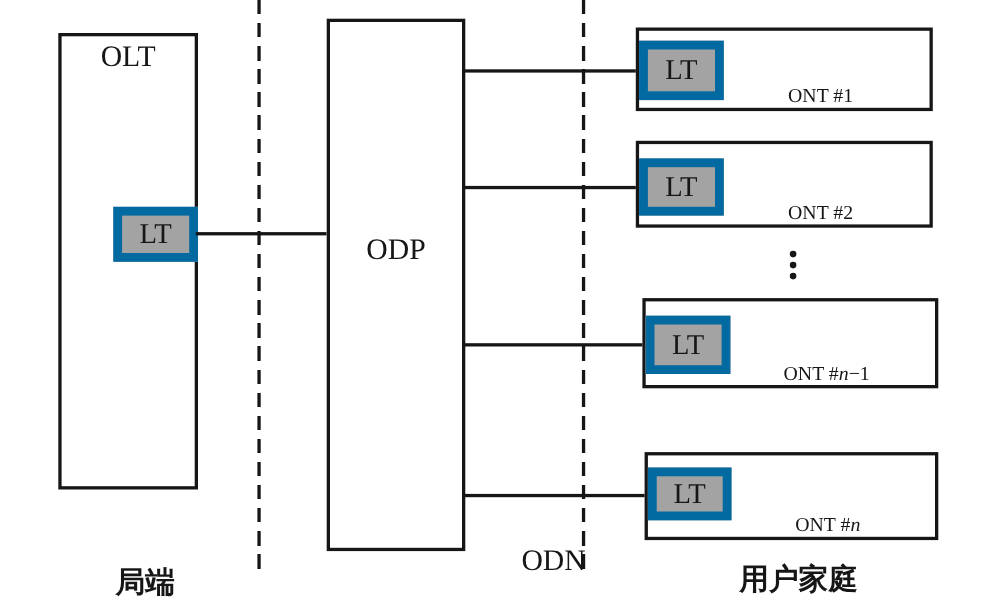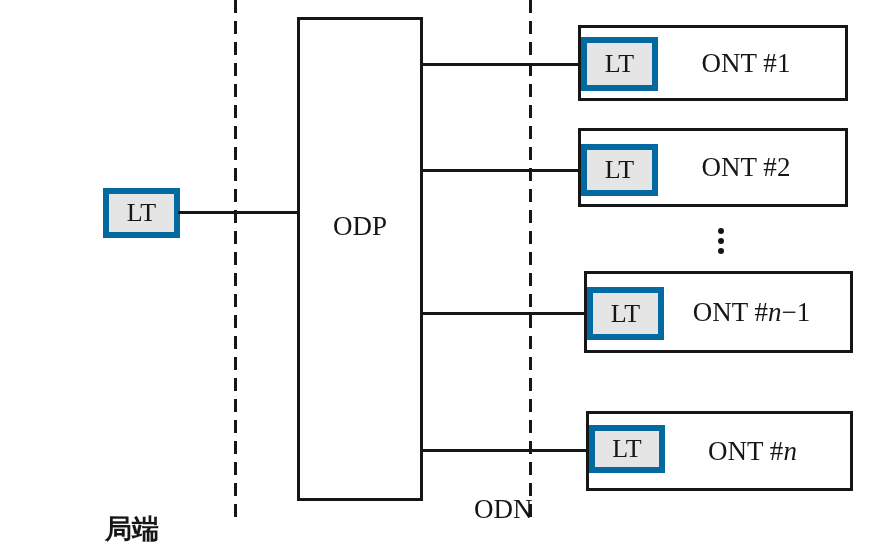--- a/index.html
+++ b/index.html
@@ -44,37 +44,37 @@
     color: #161616;
   }
   .center-h {
     left: 0;
     right: 0;
     text-align: center;
   }
   .lt-box {
     position: absolute;
     box-sizing: border-box;
-    border: 6px solid #0369a1;
-    background: #e5e5e5;
+    border: 8px solid #0369a1;
+    background: #a3a3a3;
     display: flex;
     align-items: center;
     justify-content: center;
     font-size: 26px;
   }
   .ont-name {
     position: absolute;
     left: 70px;
     right: 4px;
     top: 0;
     bottom: 0;
     display: flex;
-    align-items: center;
+    align-items: flex-end;
     justify-content: center;
-    font-size: 27px;
+    font-size: 18px;
     white-space: nowrap;
     font-family: Liberation Serif, serif;
   }
   .ont-name .var {
     font-style: italic;
   }
   .ellipsis {
     position: absolute;
     left: 718px;
     top: 228px;
@@ -97,20 +97,23 @@
   }
 </style>
 </head>
 <body>
 
 <div id="stage">
 
   <div class="vdash" style="left:234px; top:0; height:520px;"></div>
   <div class="vdash" style="left:529px; top:0; height:519px;"></div>
 
+  <div class="box" style="left:53px; top:30px; width:127px; height:415px;">
+    <div class="box-label center-h" style="top:4px;">OLT</div>
+  </div>
 
   <div class="lt-box" style="left:103px; top:188px; width:77px; height:50px;">
     <span>LT</span>
   </div>
 
   <div class="hline" style="left:178px; top:211px; width:119px;"></div>
 
   <div class="box" style="left:297px; top:17px; width:126px; height:484px;">
     <div class="box-label center-h" style="top:192px;">ODP</div>
   </div>
@@ -165,14 +168,15 @@
     </div>
     <div class="ont-name">
       <span>ONT #</span>
         <span class="var">n</span>
         <span></span>
     </div>
   </div>
 
   <div class="zone-label" style="left:105px; top:511px;">局端</div>
   <div class="zone-label" style="left:474px; top:494px; font-weight:normal;">ODN</div>
+  <div class="zone-label" style="left:672px; top:508px;">用户家庭</div>
 
 </div>
 
 </body></html>

